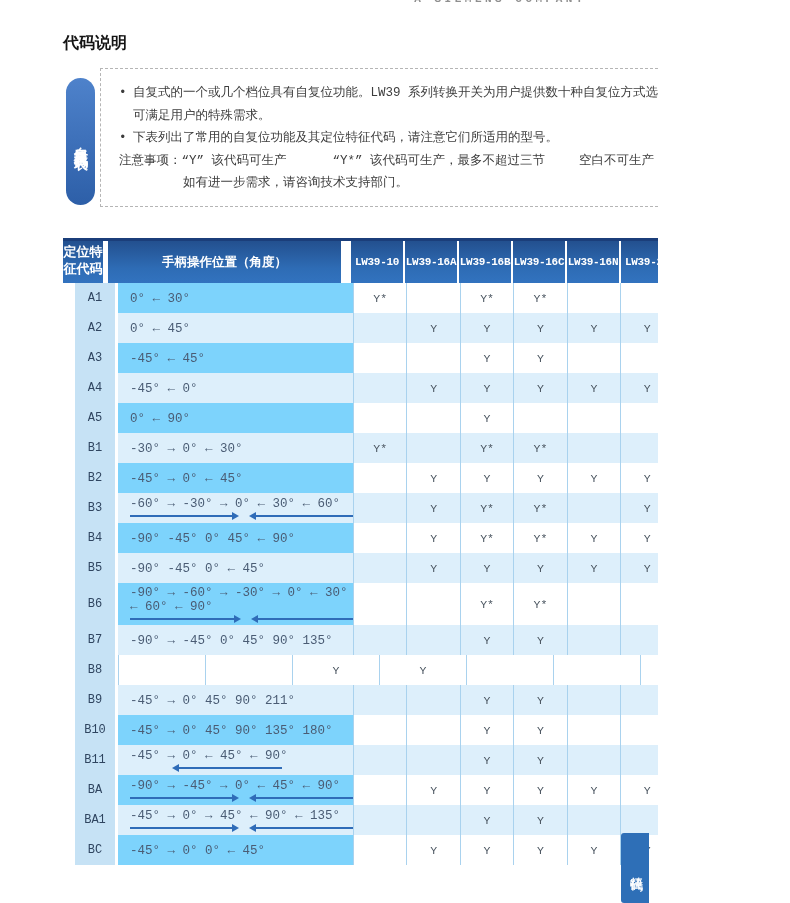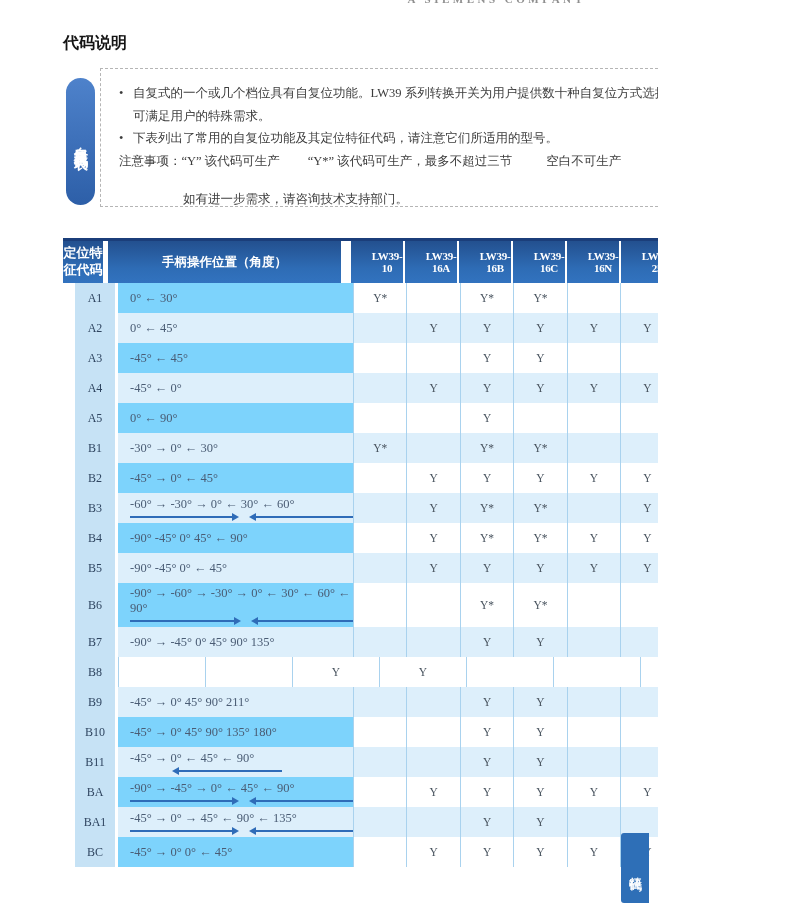--- a/index.html
+++ b/index.html
@@ -1,20 +1,20 @@
 <!DOCTYPE html>
 <html><head>
 <meta charset="utf-8">
 <style>
   * { margin:0; padding:0; box-sizing:border-box; }
   html,body { background:#ffffff; }
   .page {
     position:relative; width:658px; height:903px; overflow:hidden;
     background:#ffffff;
-    font-family:Liberation Serif, serif;
+    font-family:Liberation Mono, monospace;
     color:#3d3d3d;
   }
 
   
   .tagline {
     position:absolute; top:-7px; right:72px;
     font-size:11px; font-weight:bold; letter-spacing:3.5px; color:#8f8f8f;
   }
 
   
@@ -33,43 +33,43 @@
   .notice-pill {
     position:absolute; left:66px; top:78px; width:29px; height:127px;
     border-radius:15px;
     background:linear-gradient(180deg,#4e82cb 0%,#2d5fa8 100%);
     color:#ffffff; display:flex; align-items:center; justify-content:center;
     writing-mode:vertical-rl; text-orientation:upright;
     font-size:14px; letter-spacing:2px; font-weight:bold;
   }
   .bullet { position:relative; padding-left:14px; }
   .bullet::before { content:"•"; position:absolute; left:0; top:0; color:#3c3c3c; }
-  .note-line span.seg1 { margin-right:28px; }
+  .note-line span.seg1 { margin-right:46px; }
   .note-line span.seg2 { margin-right:34px; }
-  .note-footer { padding-left:64px;margin-top:16px; }
+  .note-footer { padding-left:64px; }
   .corner-square {
     position:absolute; left:704px; top:191px; width:19px; height:19px;
     background:#2b62ae; z-index:2;
   }
 
   
   .code-table { position:absolute; left:63px; top:238px; width:664px; }
   .thead {
     display:flex; height:45px;
     border-top:3px solid #1b3e7a;
   }
   .th {
     background:linear-gradient(180deg,#23508f 0%,#2e6cb5 65%,#3273bf 100%);
     color:#ffffff; font-weight:bold;
     display:flex; flex-direction:column; align-items:center; justify-content:center;
     text-align:center;
   }
   .th.code { width:40px; margin-right:5px; font-size:13px; line-height:1.3; }
   .th.pos  { width:233px; margin-right:10px; font-size:12.5px; }
-  .th.model{ flex:1; margin-right:2px; font-size:11px; letter-spacing:-0.3px;padding-left:20px; }
+  .th.model{ flex:1; margin-right:2px; font-size:11px; letter-spacing:-0.3px; }
   .th.model:last-child { margin-right:0; }
 
   .trow { display:flex; min-height:30px; margin-top:0;padding-left:12px; }
   .cell.code {
     width:40px; margin-right:3px; background:#c6e2f5;
     display:flex; align-items:center; justify-content:center;
     font-size:12px; color:#2f4560;
   }
   .cell.pos {
     width:235px; padding:3px 0 2px 12px;

